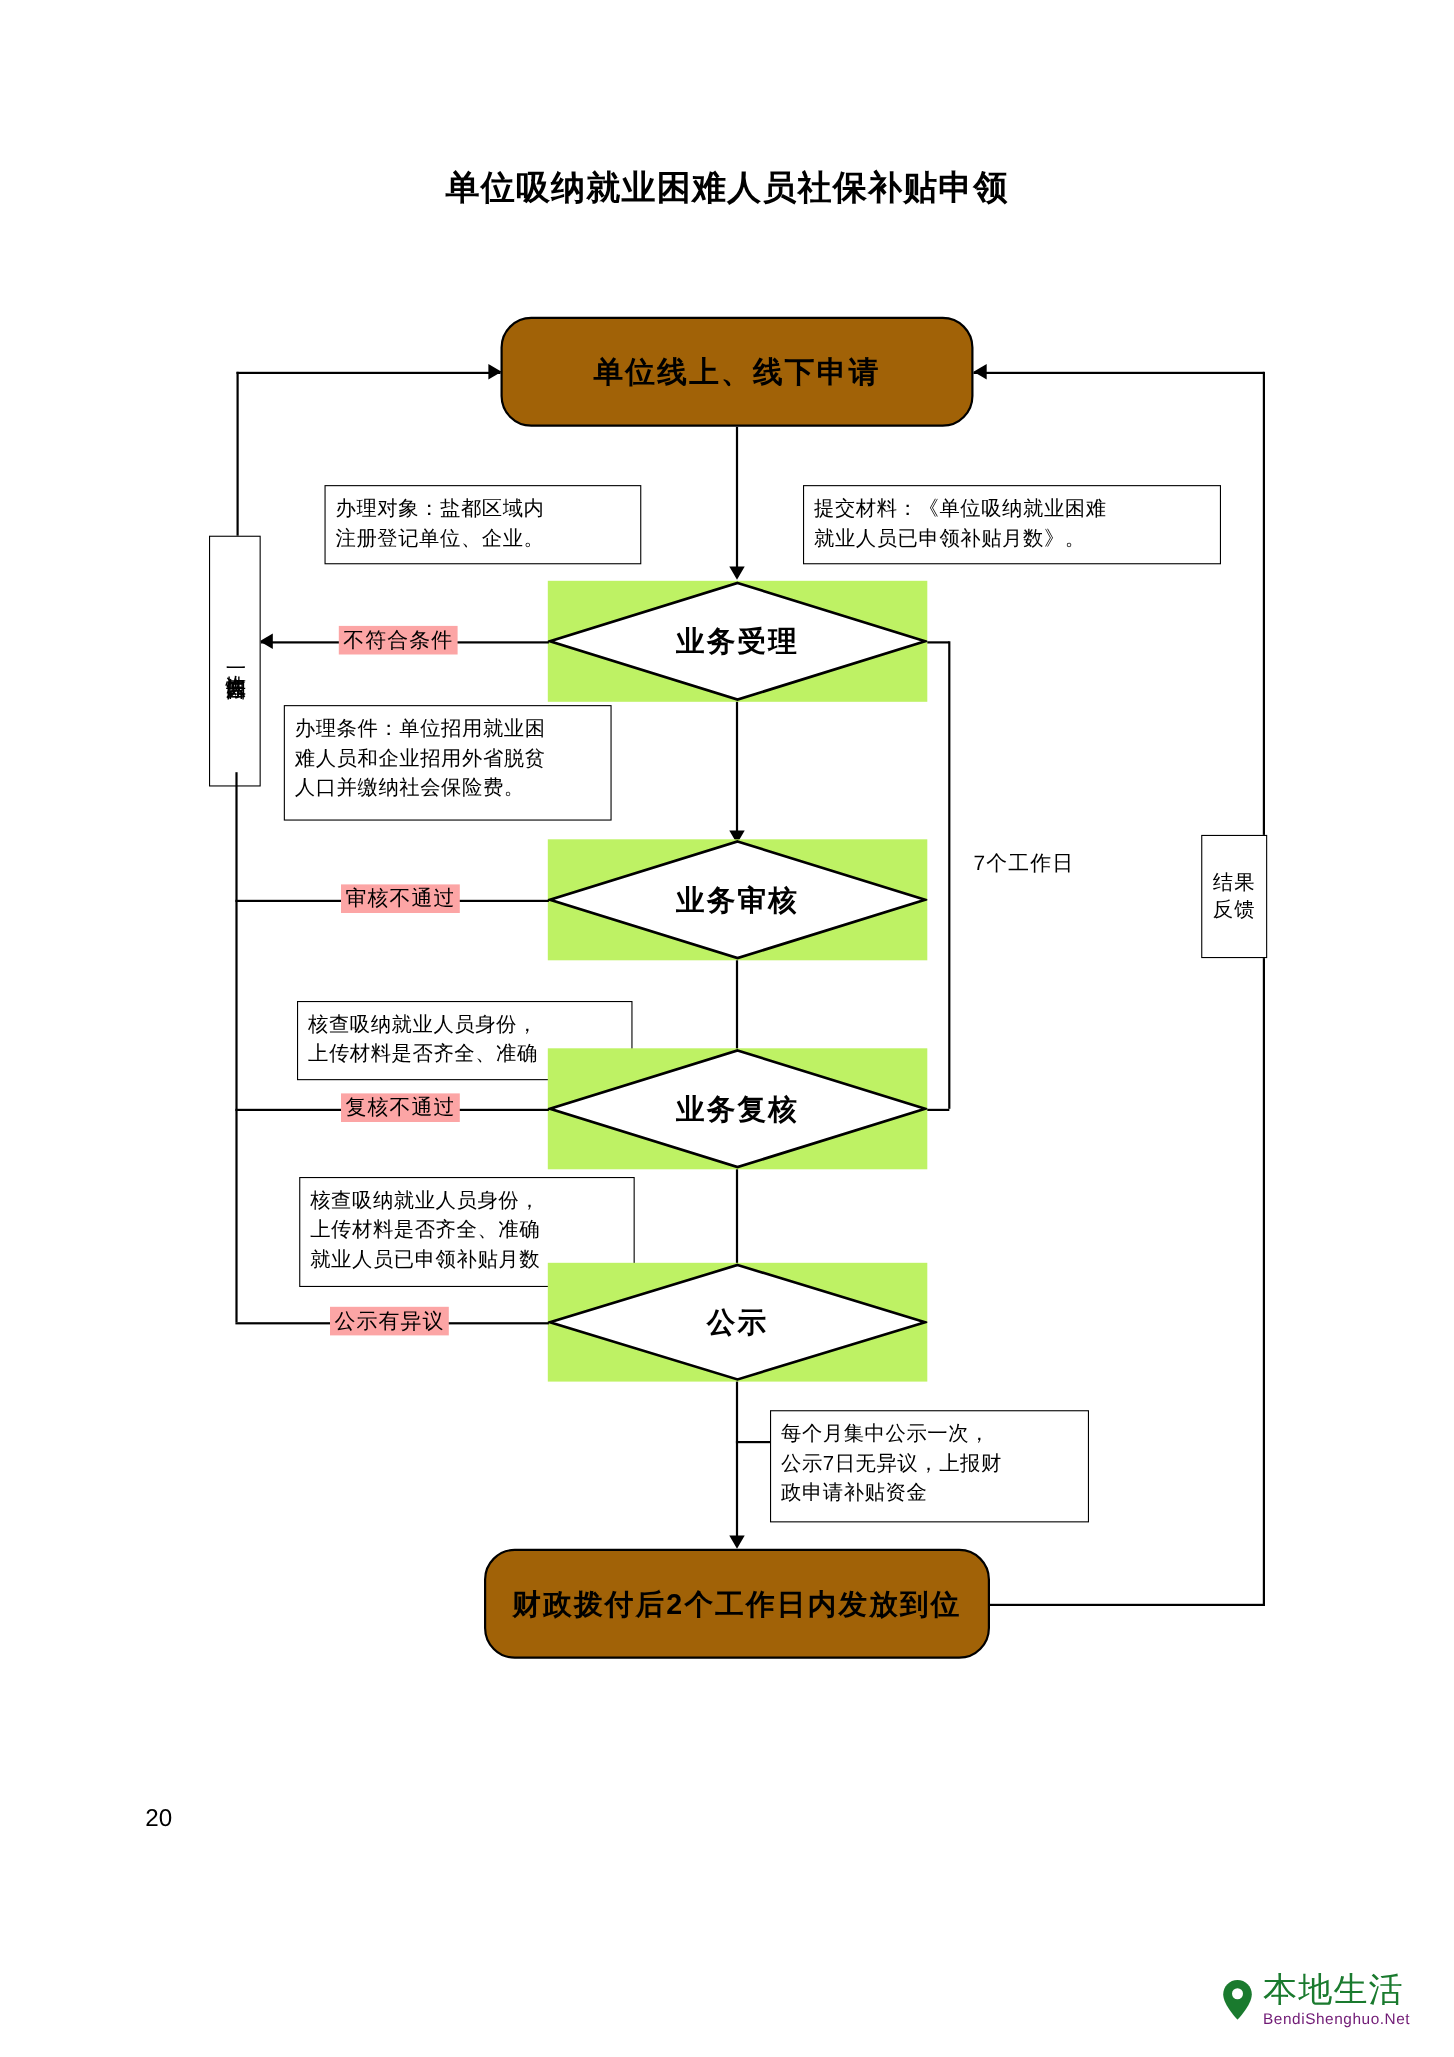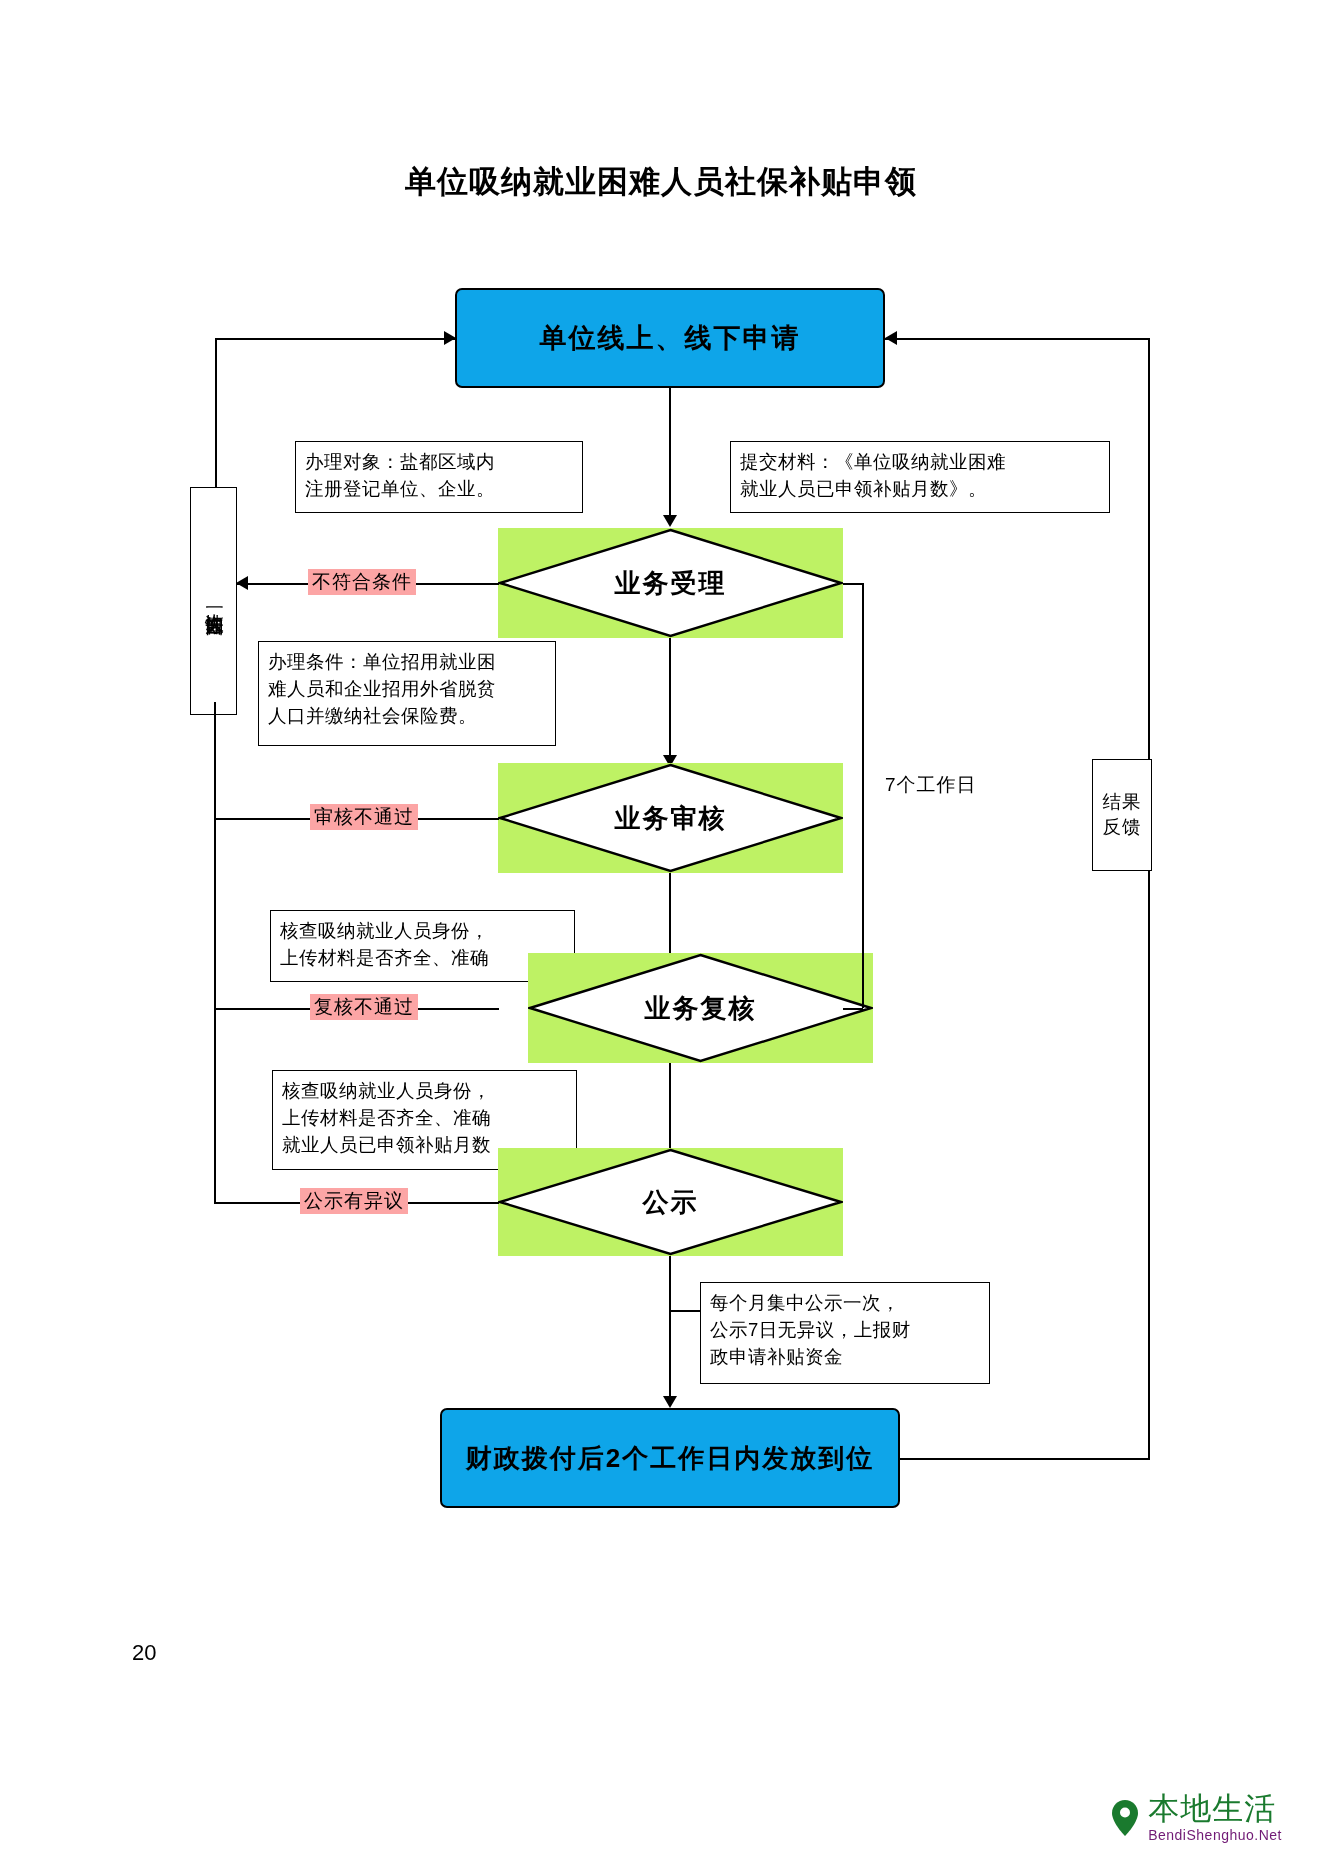--- a/index.html
+++ b/index.html
@@ -20,34 +20,33 @@
   }
   .title {
     position: absolute;
     left: 0;
     top: 150px;
     width: 1322px;
     text-align: center;
     font-size: 31px;
     font-weight: bold;
     letter-spacing: 1px;
-    margin-top: 11px;
   }
 
   .rrect {
     position: absolute;
     border: 2px solid #000;
-    border-radius: 7px;
+    border-radius: 28px;
     display: flex;
     align-items: center;
     justify-content: center;
     font-size: 27px;
     font-weight: bold;
     letter-spacing: 2px;
-    background: #0ea5e9;
+    background: #a16207;
     box-sizing: border-box;
   }
 
   .note {
     position: absolute;
     border: 1.5px solid #000;
     background: #fff;
     box-sizing: border-box;
     font-size: 18.5px;
     line-height: 1.45;
@@ -235,21 +234,21 @@
 
   <div class="hline" style="left:214px; top:818px; width:285px;"></div>
   <div class="edgelabel" style="left:310px; top:804px;">审核不通过</div>
 
   <div class="note" style="left:270px; top:910px; width:305px; height:72px;">核查吸纳就业人员身份，
 上传材料是否齐全、准确</div>
 
   <div class="vline" style="left:669px; top:873px; height:118px;"></div>
   <div class="arrow-down" style="left:663px; top:983px;"></div>
 
-  <div class="diamond" style="left:528px; top:953px; width:345px; height:110px;text-align:right;">
+  <div class="diamond" style="left:498px; top:953px; width:345px; height:110px;text-align:right;">
     <svg class="dshape" viewBox="0 0 345 110" preserveAspectRatio="none">
       <polygon points="172.5,2 343,55 172.5,108 2,55" fill="#ffffff" stroke="#000000" stroke-width="2.4" vector-effect="non-scaling-stroke"></polygon>
     </svg>
     <div class="dlabel">业务复核</div>
   </div>
 
   <div class="hline" style="left:214px; top:1008px; width:285px;"></div>
   <div class="edgelabel" style="left:310px; top:994px;">复核不通过</div>
 
   <div class="note" style="left:272px; top:1070px; width:305px; height:100px;">核查吸纳就业人员身份，

